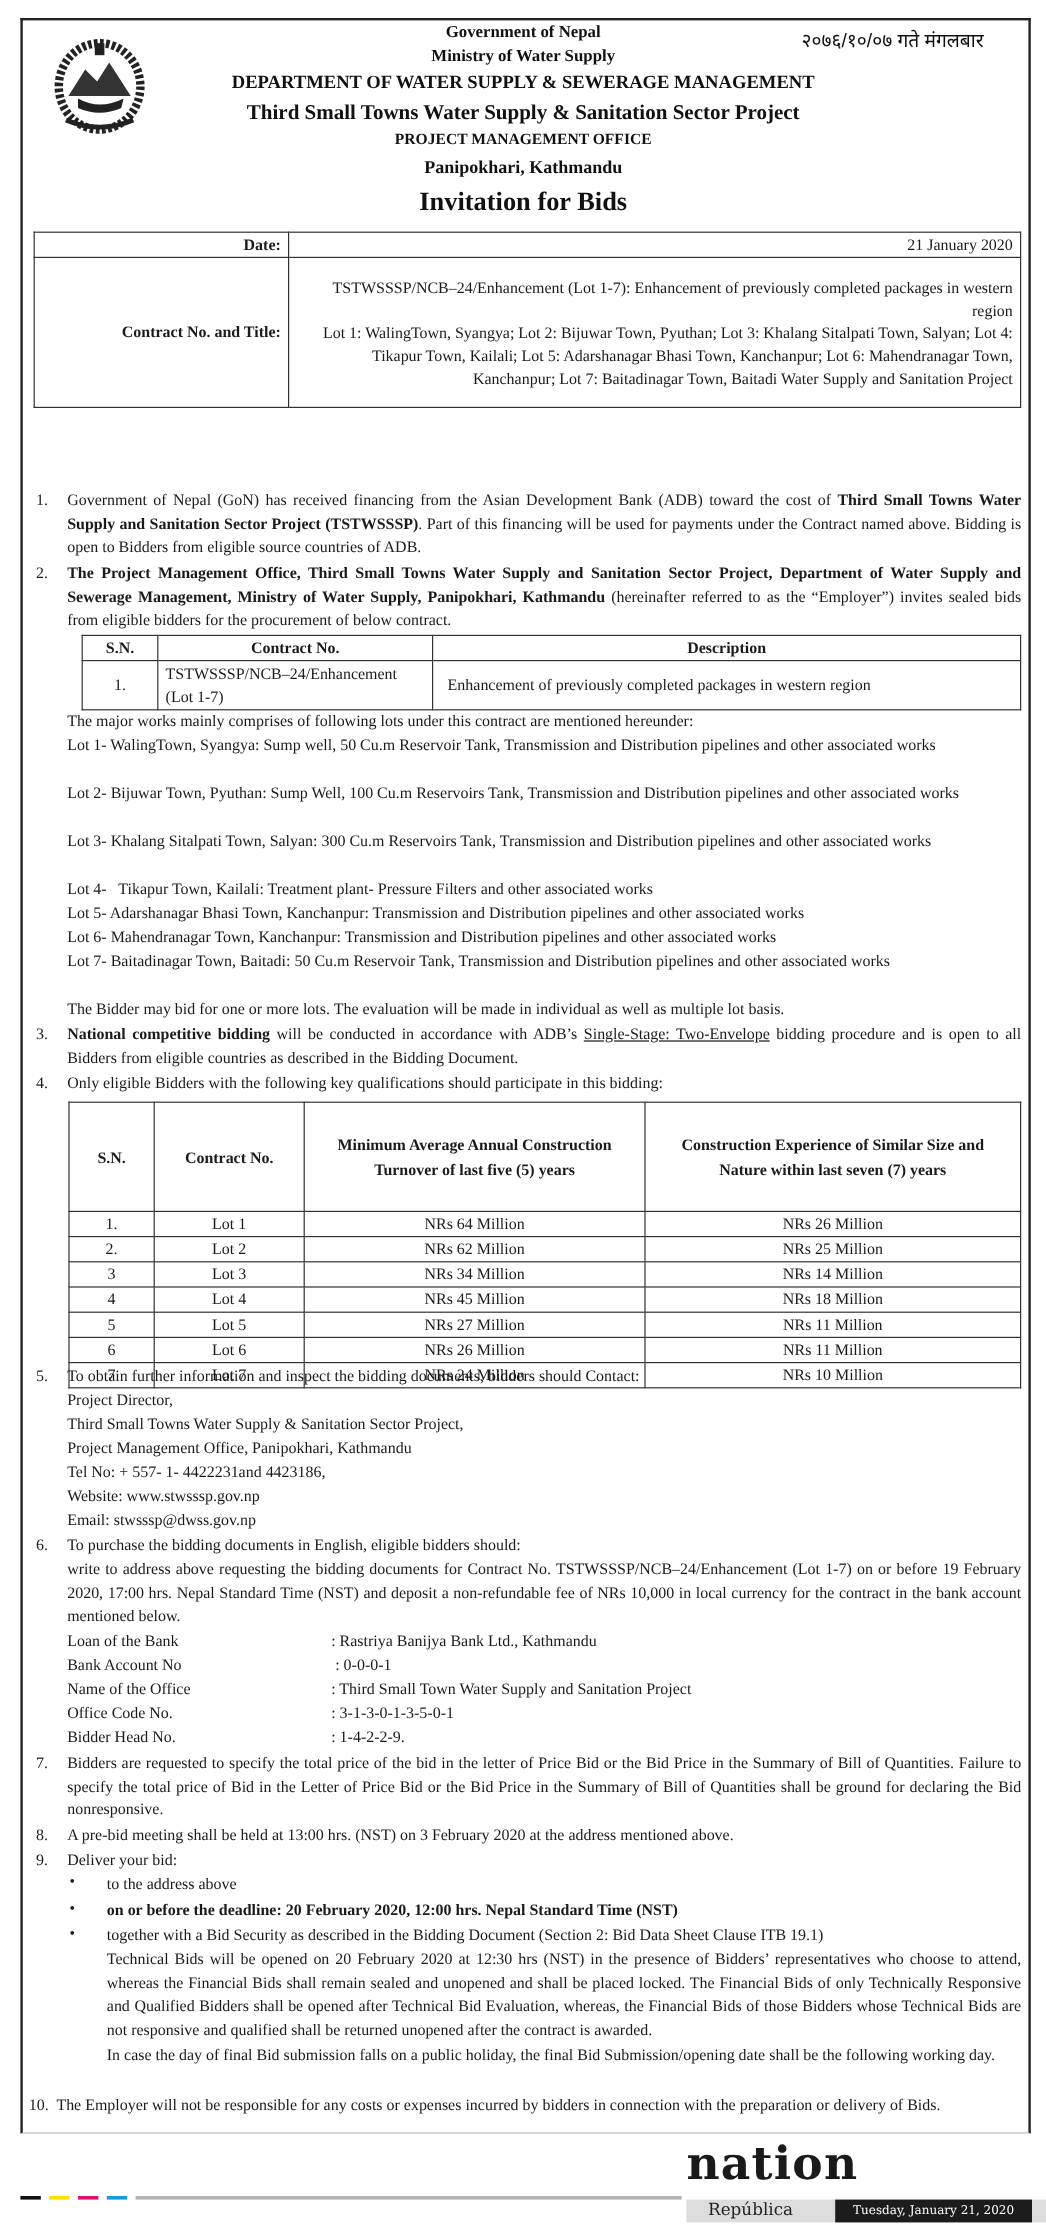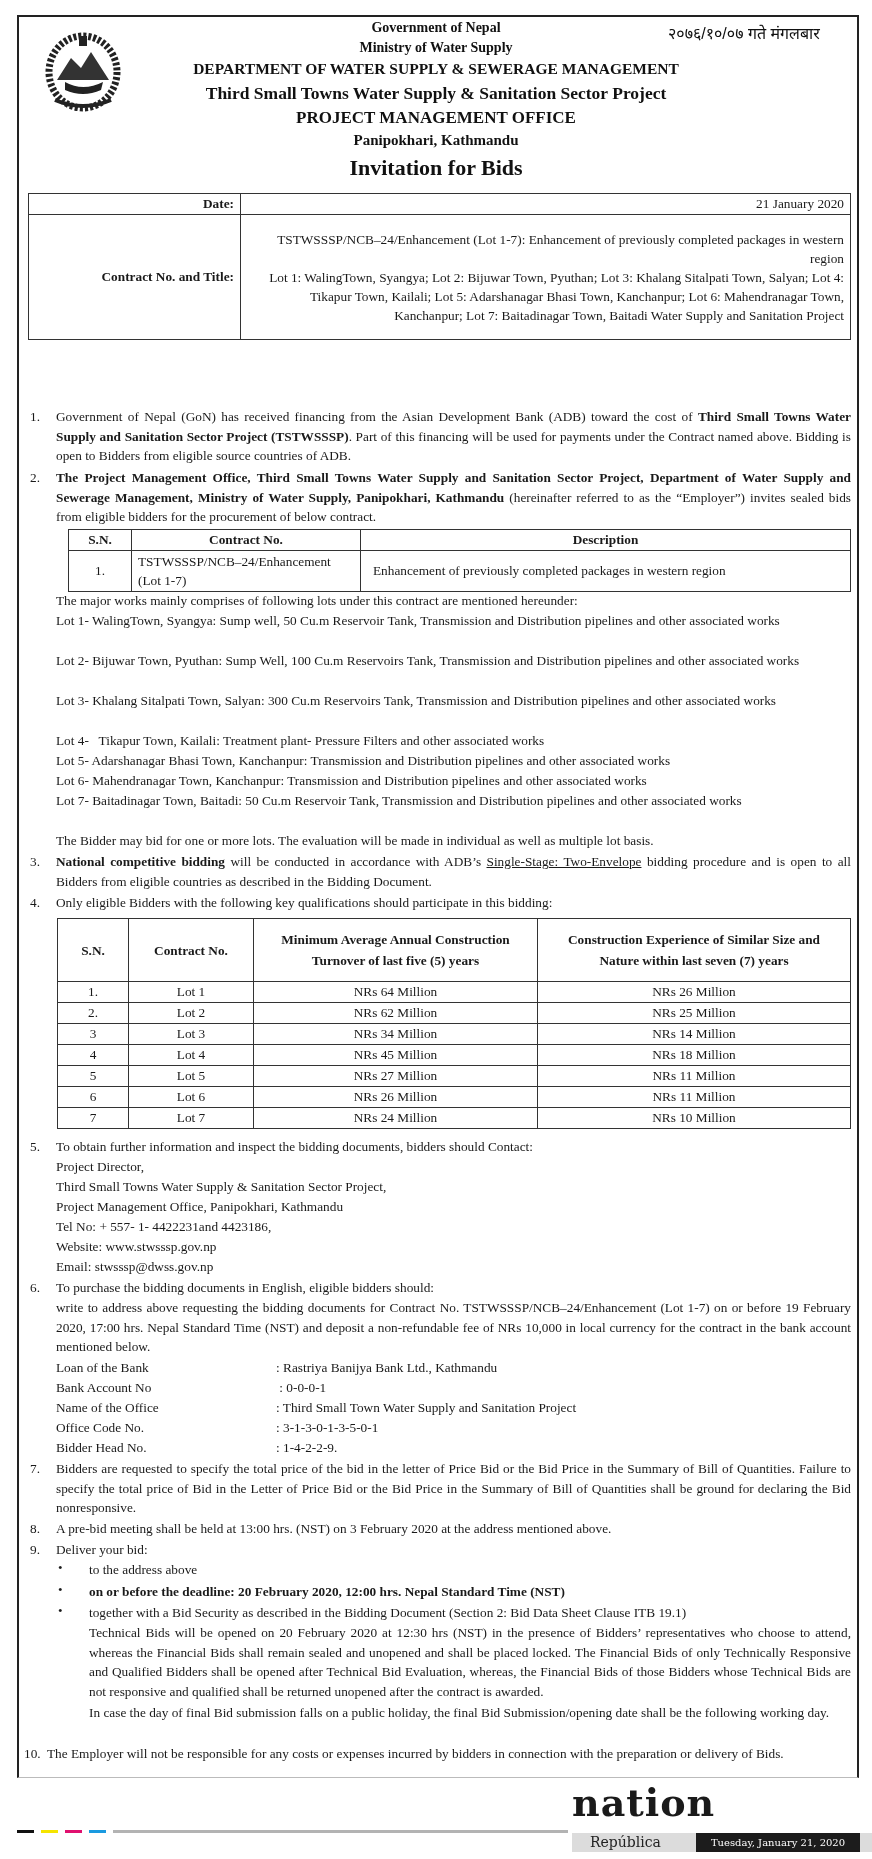--- a/index.html
+++ b/index.html
@@ -8,21 +8,21 @@
   .doc { position: absolute; left: 17px; top: 15px; width: 842px; height: 1763px;
          border-left: 2px solid #222; border-top: 2px solid #222; border-right: 2px solid #222;
          border-bottom: 1px solid #bbb; box-sizing: border-box; }
   .logo { position: absolute; left: 35px; top: 30px; width: 96px; height: 82px; }
   .nepali-date { position: absolute; left: 668px; top: 22px; font-size: 16px; font-family: Liberation Sans, sans-serif; color: #111; }
   .hdr { position: absolute; left: 0; width: 872px; text-align: center; font-weight: bold; color: #111; }
   .h1 { top: 20px; font-size: 14px; }
   .h2 { top: 40px; font-size: 14px; }
   .h3 { top: 60px; font-size: 15.5px; }
   .h4 { top: 83px; font-size: 17.5px; }
-  .h5 { top: 108px; font-size: 17px; }
+  .h5 { top: 108px; font-size: 13px; }
   .h6 { top: 132px; font-size: 15px; }
   .h7 { top: 155px; font-size: 22px; }
 
   table { border-collapse: collapse; position: absolute; font-size: 13.3px; line-height: 20px; }
   td, th { border: 1px solid #333; padding: 0 6px; vertical-align: middle; text-align: right; }
   .t1 { left: 28px; top: 193px; width: 823px; }
   .t1 td.k { width: 199px; font-weight: bold; }
   .t1 td.v { padding-left: 7px; }
   .t2 { left: 68px; top: 529px; width: 783px; }
   .t2 th { font-weight: bold; text-align: center; height: 20px; }
@@ -128,21 +128,21 @@
 </div>
 
 <div class="num" style="top:893px">4.</div>
 <div class="p" style="left:56px; top:893px; width:795px">Only eligible Bidders with the following key qualifications should participate in this bidding:</div>
 
 <table class="t3">
   <tbody>
       <tr>
     <th style="width:58px">S.N.</th>
     <th style="width:112px">Contract No.</th>
-    <th style="width:255px; padding:0 14px">Minimum Average Annual Construction Turnover of last five (5) years</th>
+    <th style="width:255px; padding:14px 14px">Minimum Average Annual Construction Turnover of last five (5) years</th>
     <th style="padding:0 10px">Construction Experience of Similar Size and Nature within last seven (7) years</th>
   </tr>
   <tr>
     <td>1.</td>
     <td>Lot 1</td>
     <td>NRs 64 Million</td>
     <td>NRs 26 Million</td>
   </tr>
   <tr>
     <td>2.</td>

